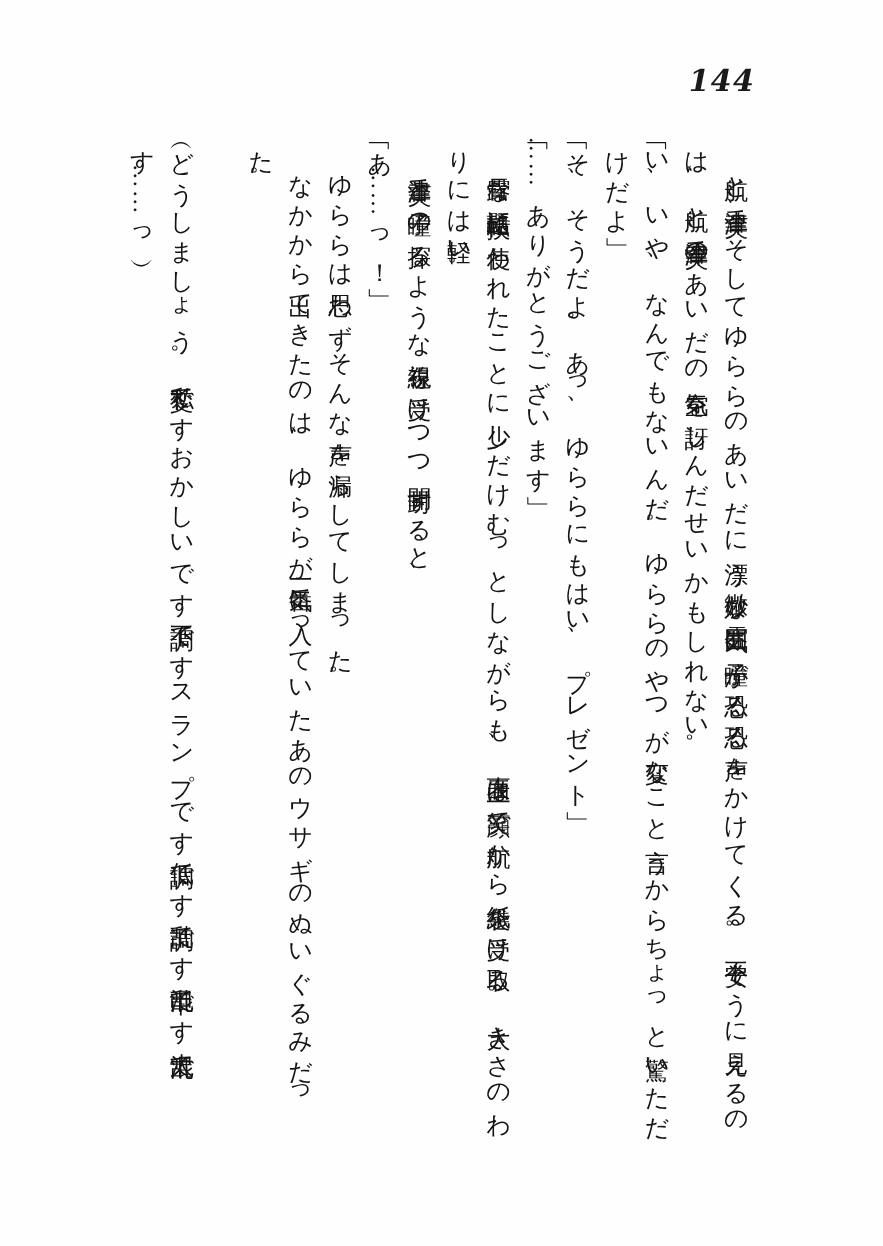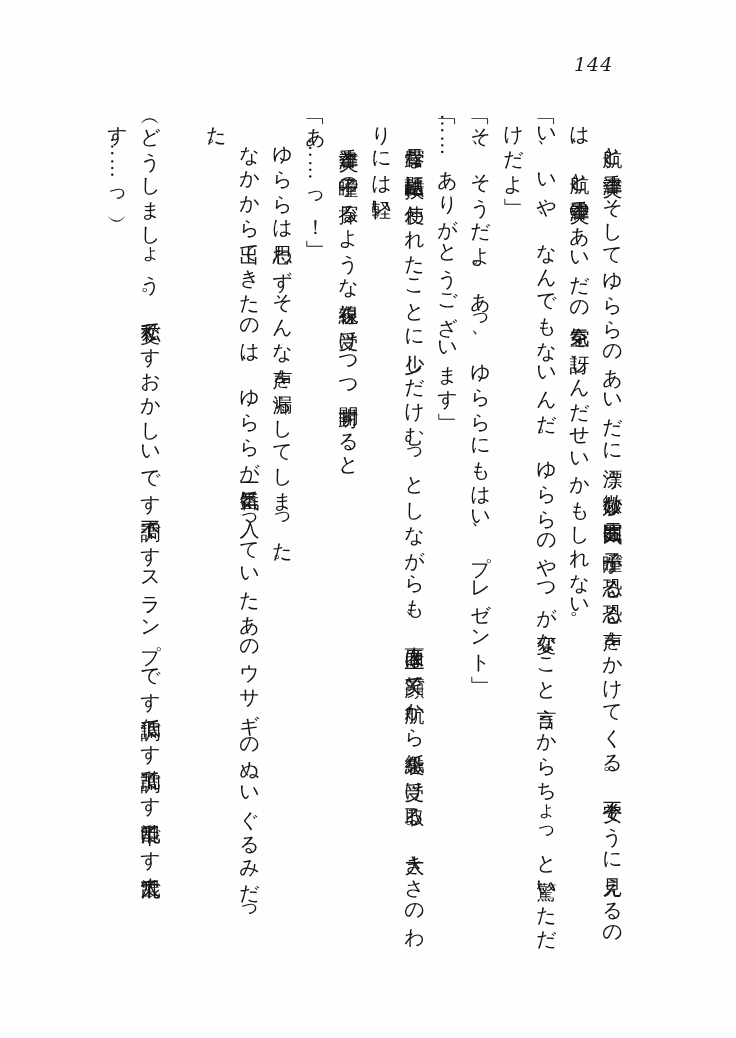--- a/index.html
+++ b/index.html
@@ -12,25 +12,26 @@
     height: 1038px;
     background: #fefefe;
     overflow: hidden;
     color: #141414;
     font-family: "Liberation Serif", "DejaVu Serif", serif;
   }
   .page-number {
     position: absolute;
     top: 53px;
     left: 574px;
-    font-size: 19px;
+    font-size: 25px;
     font-style: italic;
     font-family: "DejaVu Serif", "Liberation Serif", serif;
     letter-spacing: 1px;
     color: #1a1a1a;
+    font-weight: bold;
   }
   .text-block {
     position: absolute;
     top: 112px;
     right: 107px;
     height: 830px;
     writing-mode: vertical-rl;
     text-orientation: mixed;
     font-size: 20px;
     line-height: 33px;        

